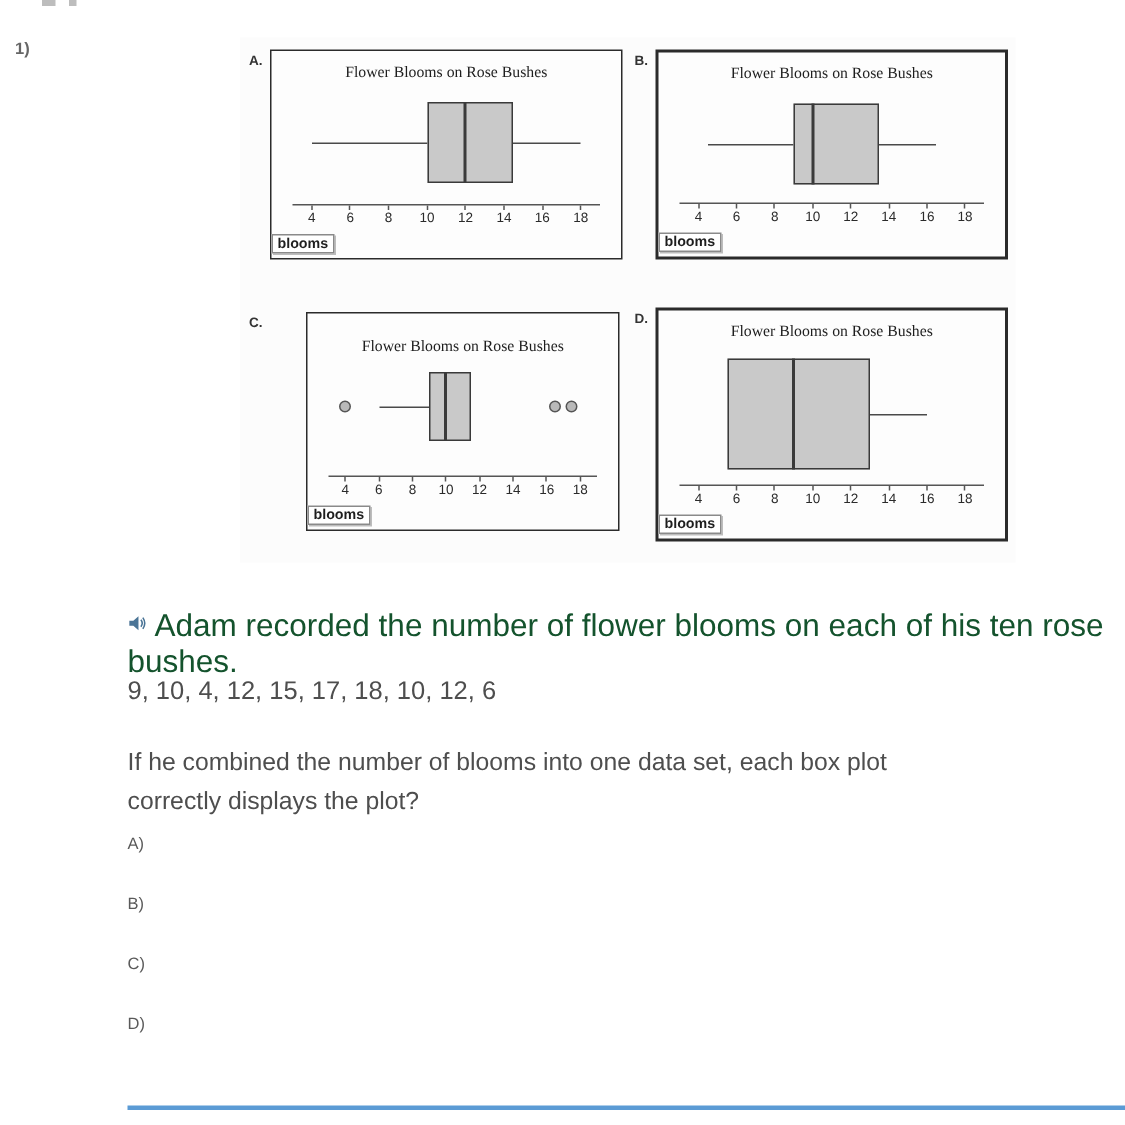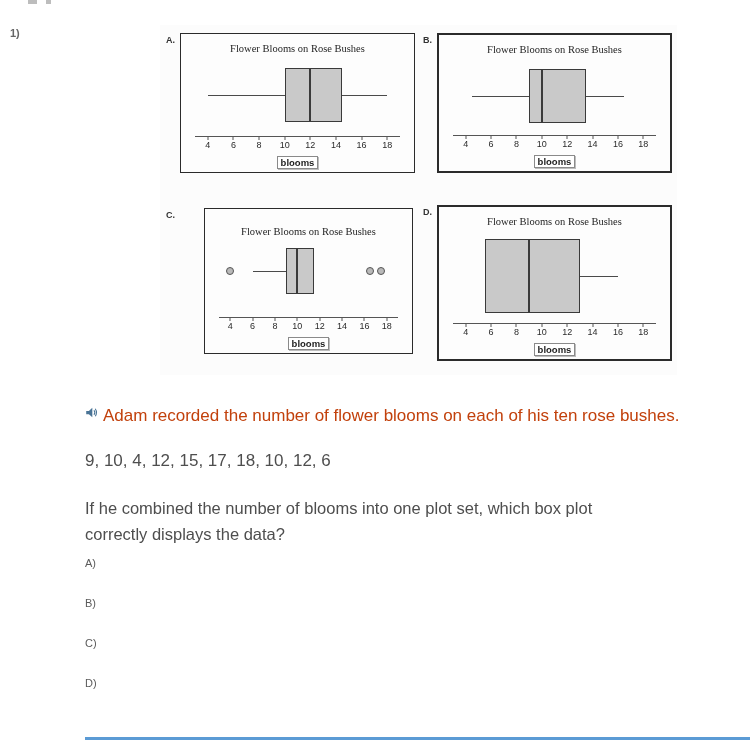--- a/index.html
+++ b/index.html
@@ -67,21 +67,21 @@
     border-top:1px solid #555; height:15px;
   }
   .tick {
     position:absolute; top:0; width:1px; height:3px;
     background:#555; transform:translateX(-50%);
   }
   .tick-label {
     position:absolute; top:3px; transform:translateX(-50%);
     font-size:9px; color:#2a2a2a;
   }
-  .xlabel-row { text-align:center; margin:1px 0 2px 0; }
+  .xlabel-row { text-align:left; margin:1px 0 2px 0; }
   .xlabel {
     display:inline-block;
     font-size:9.5px; font-weight:bold; color:#1e1e1e;
     border:1px solid #8a8a8a; background:#fff;
     padding:0 3px;
     box-shadow:1px 1px 0 rgba(0,0,0,.25);
   }
 
   .whisker { position:absolute; top:50%; height:1px; background:#4a4a4a; }
   .box {
@@ -95,21 +95,21 @@
   .outlier {
     position:absolute; top:50%;
     width:8px; height:8px; border-radius:50%;
     background:#b9b9b9; border:1px solid #555;
     transform:translate(-50%,-50%);
   }
 
   
   .prompt1 {
     position:absolute; left:85px; top:404px; width:655px;
-    font-size:17px; color:#c2410c;
+    font-size:21px; color:#14532d;
   }
   .audio-icon { display:inline-block; vertical-align:2px; margin-right:5px; }
   .data-line {
     position:absolute; left:85px; top:451px;
     font-size:17px; color:#4e4e4e;
   }
   .prompt2 {
     position:absolute; left:85px; top:496px; width:600px;
     font-size:16.5px; color:#4e4e4e; line-height:1.55;
   }
@@ -274,22 +274,22 @@
   <span class="audio-icon"><svg width="13" height="13" viewBox="0 0 16 16">
         <path d="M1.5 6 L4.8 6 L9 2.2 L9 13.8 L4.8 10 L1.5 10 Z" fill="#4a7496"></path>
         <path d="M11 5.2 Q13.2 8 11 10.8" stroke="#4a7496" fill="none" stroke-width="1.3"></path>
         <path d="M12.6 3.4 Q15.7 8 12.6 12.6" stroke="#4a7496" fill="none" stroke-width="1.3"></path>
       </svg></span><span>Adam recorded the number of flower blooms on each of his ten rose bushes.</span>
 </div>
 
 <div class="data-line">9, 10, 4, 12, 15, 17, 18, 10, 12, 6</div>
 
 <div class="prompt2">
-  <span>If he combined the number of blooms into one plot set, which box plot</span><br>
-  <span>correctly displays the data?</span>
+  <span>If he combined the number of blooms into one data set, each box plot</span><br>
+  <span>correctly displays the plot?</span>
 </div>
 
 <div class="option opt-0">A)</div>
 <div class="option opt-1">B)</div>
 <div class="option opt-2">C)</div>
 <div class="option opt-3">D)</div>
 
 <div class="divider" style="background: rgb(91, 155, 213);"></div>
 
 </body></html>

